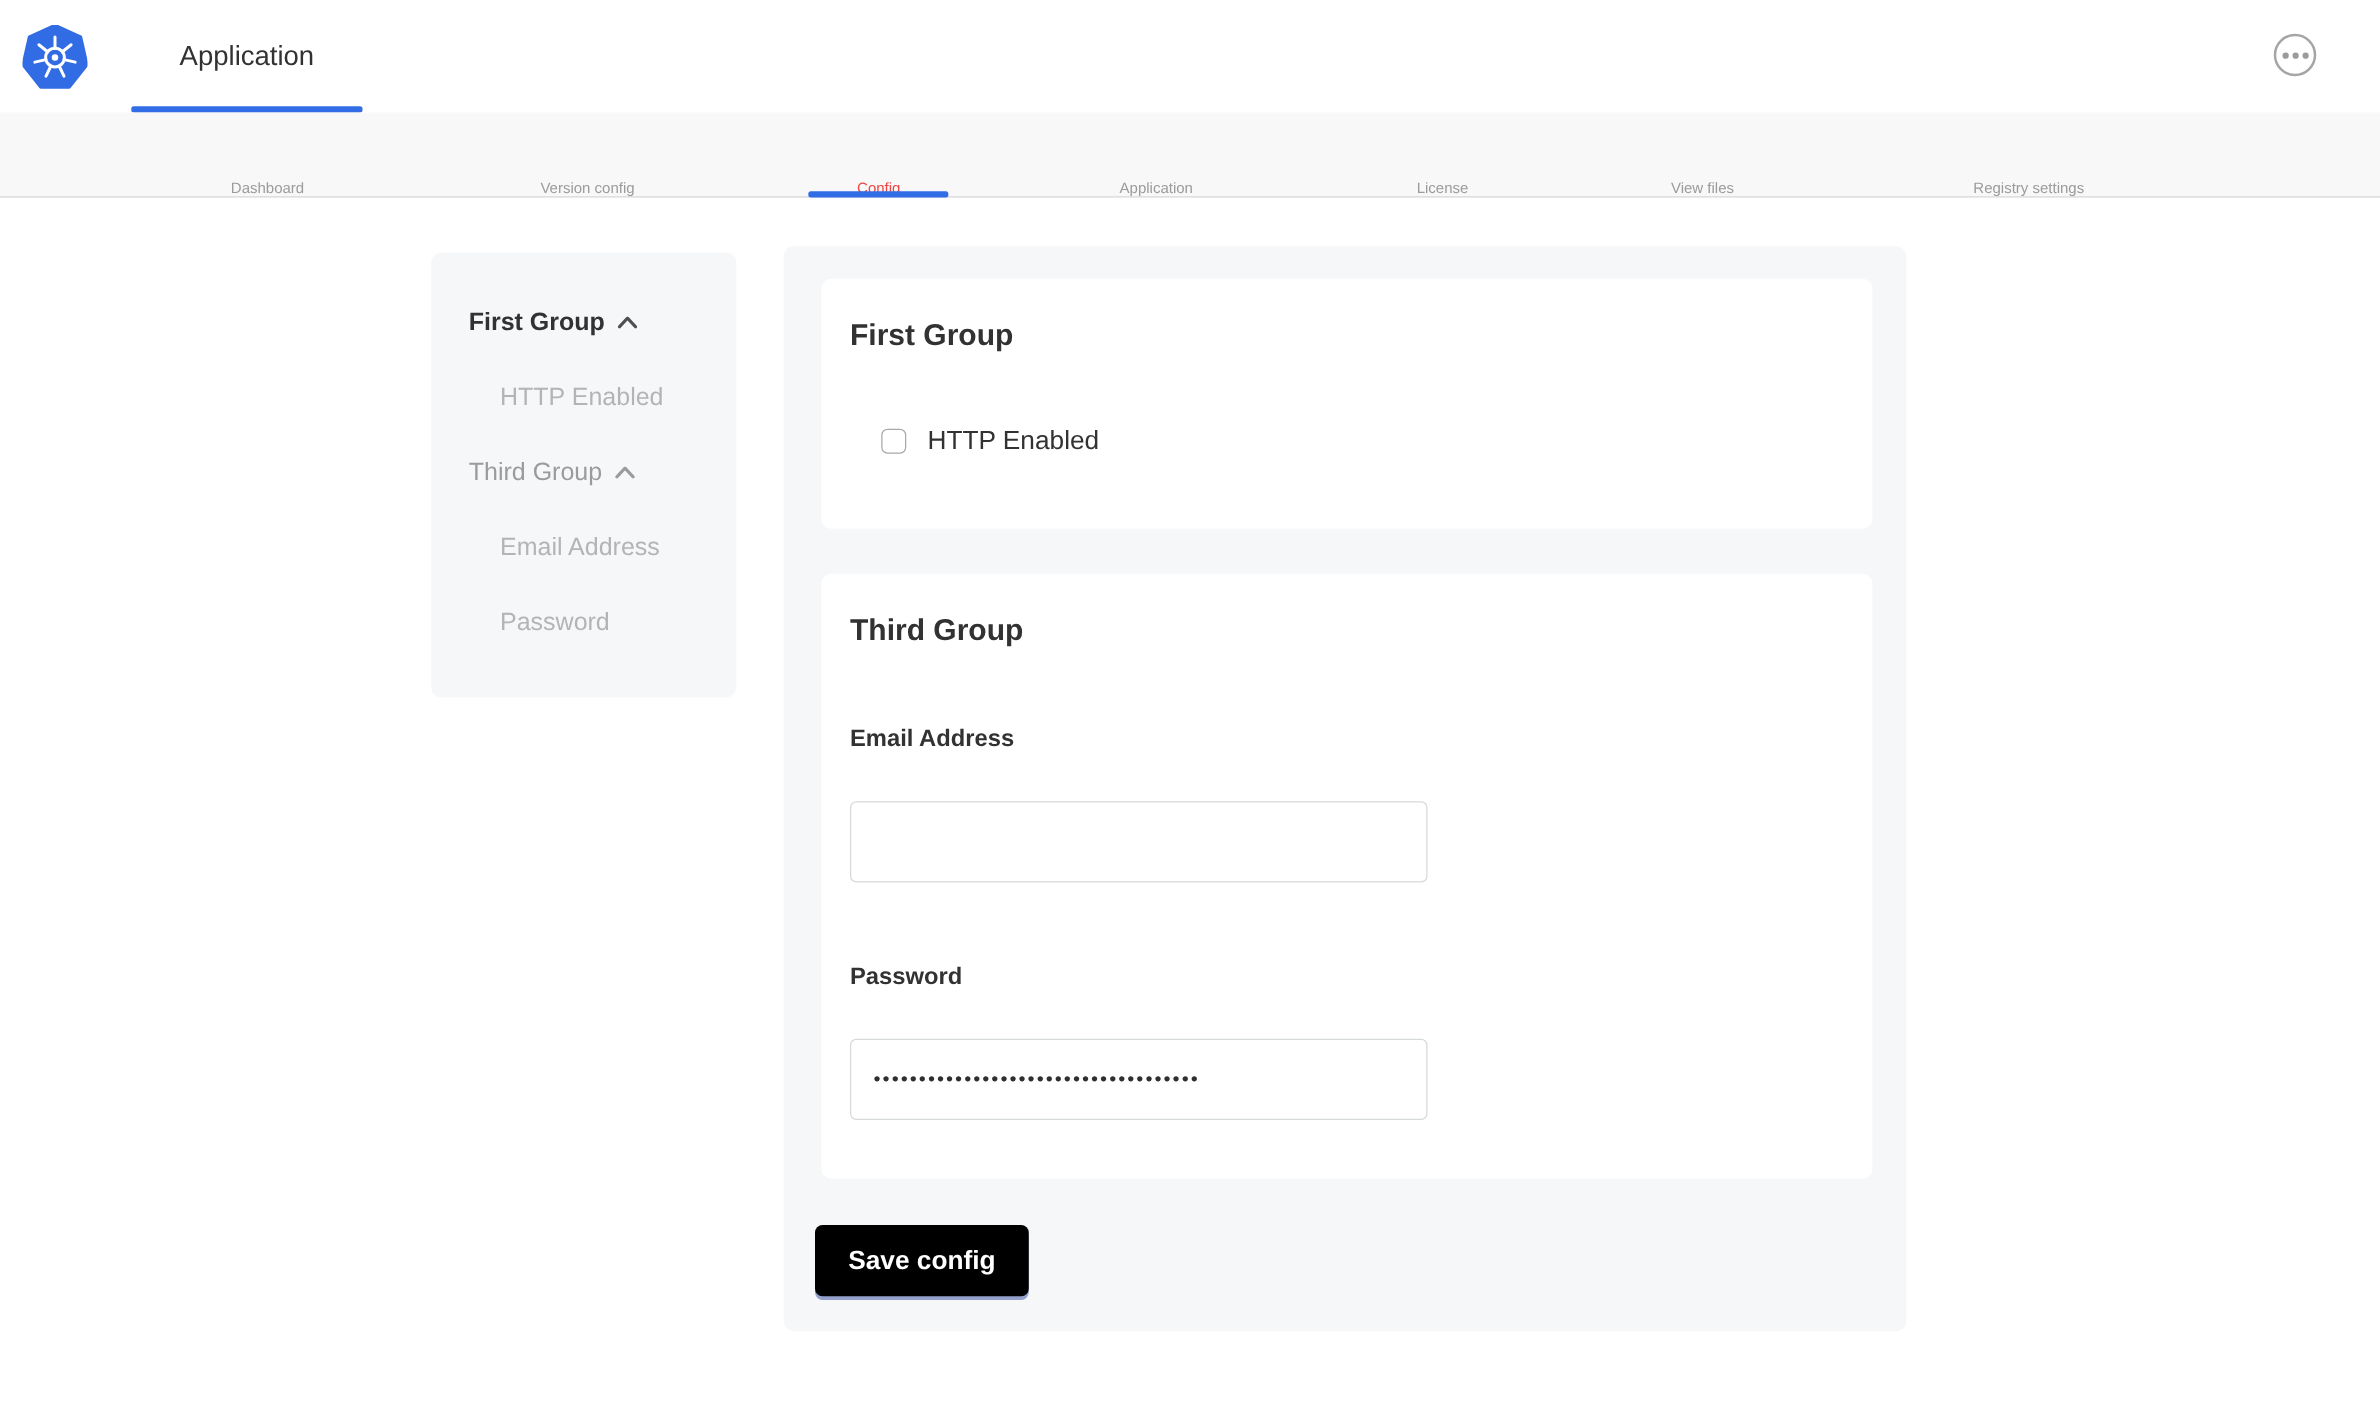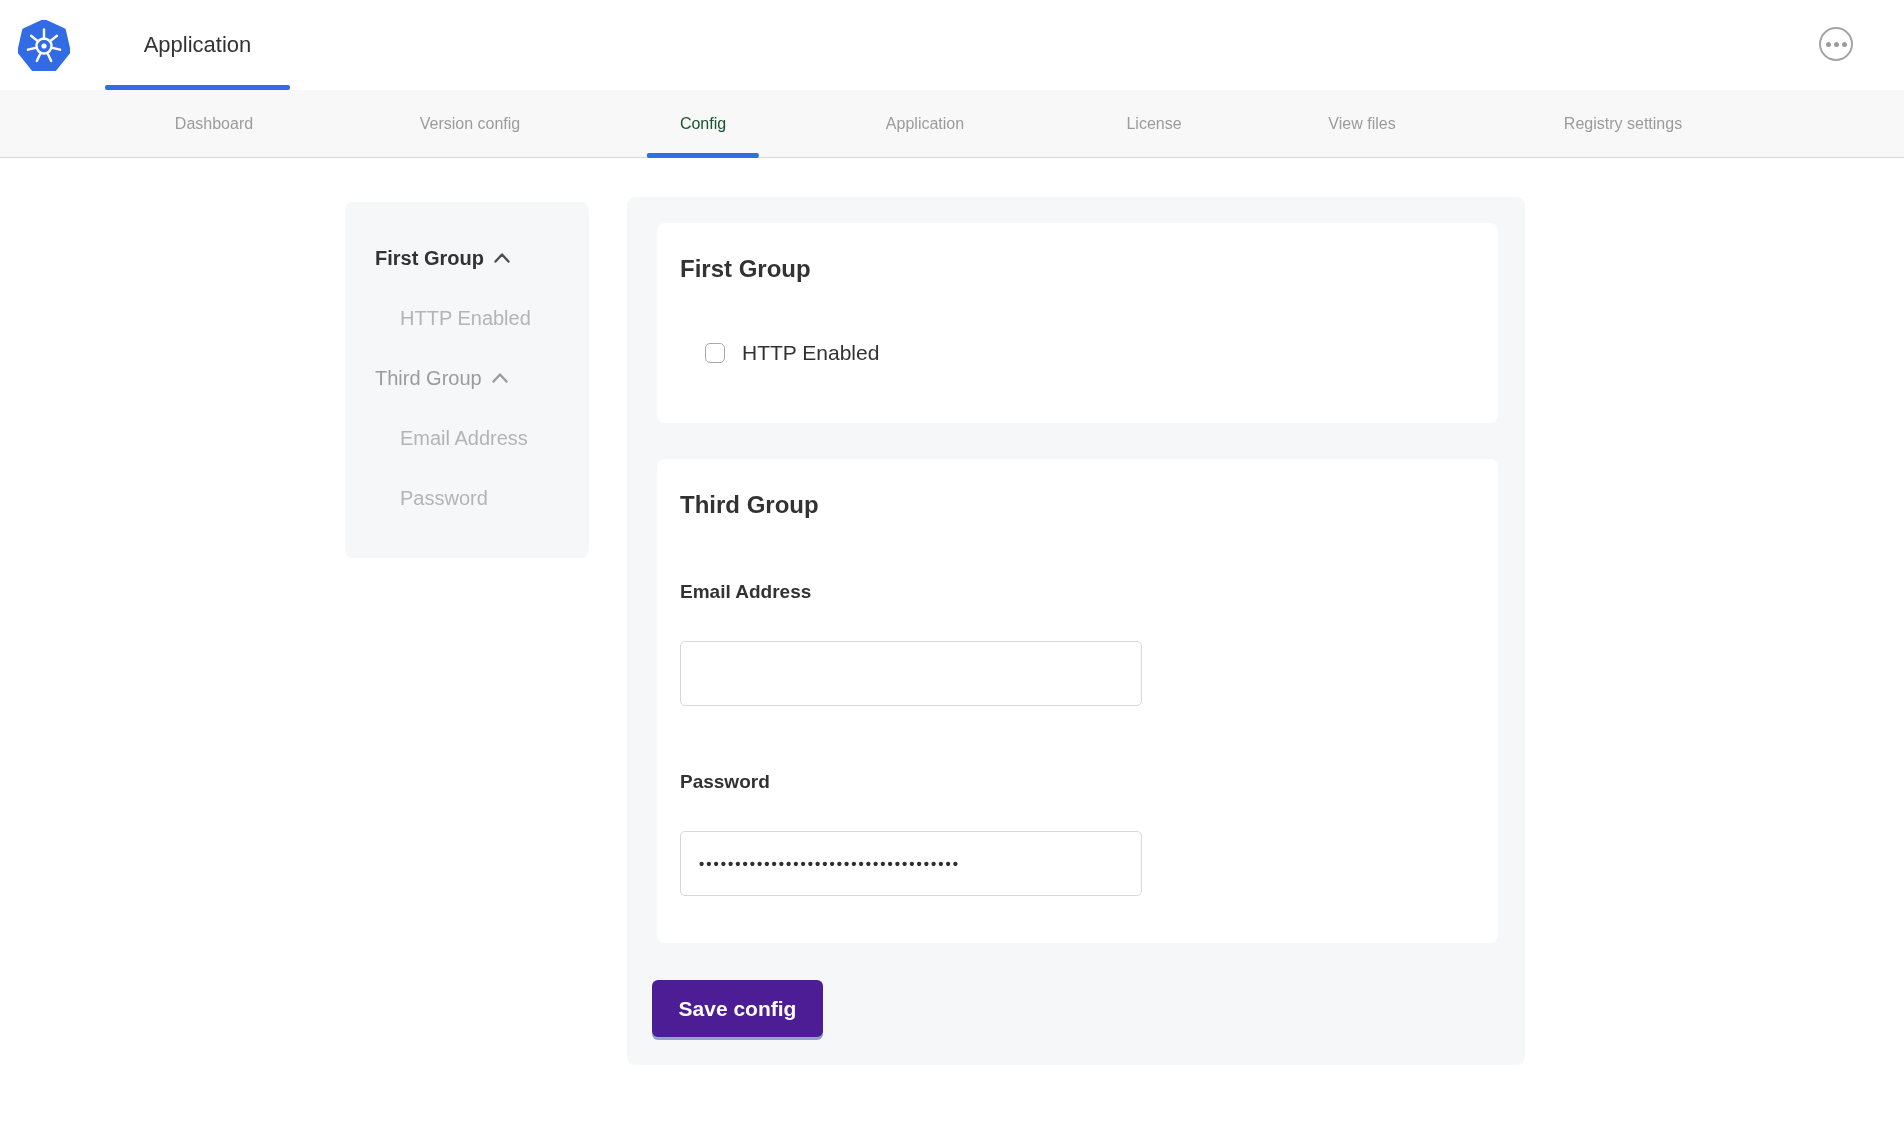--- a/index.html
+++ b/index.html
@@ -31,24 +31,24 @@
   }
   .ellipsis-btn i { width: 5px; height: 5px; border-radius: 50%; background: #9b9b9b; }
 
   
   .navbar {
     position: absolute; left: 0; top: 90px; width: 1904px; height: 68px;
     background: #f8f8f8; border-bottom: 1px solid #d8d8d8;
   }
   .nav-tab {
     position: absolute; top: 0; height: 67px; transform: translateX(-50%);
-    display: flex; align-items: center; font-size: 16px; color: #9b9b9b;
+    display: flex; align-items: flex-end; font-size: 12px; color: #9b9b9b;
     cursor: pointer; white-space: nowrap;
   }
-  .nav-tab.active { color: #14532d; }
+  .nav-tab.active { color: #ef4444; }
   .nav-tab.active .nav-underline {
     position: absolute; left: 50%; bottom: -1px; transform: translateX(-50%);
     width: 112px; height: 5px; background: #326de6; border-radius: 2px;
   }
 
   
   .side-panel {
     position: absolute; left: 345px; top: 202px; width: 244px; height: 356px;
     background: #f5f7f9; border-radius: 8px; padding-top: 26px;
   }
@@ -85,21 +85,21 @@
     position: absolute; left: 23px; width: 462px; height: 65px;
     border: 1px solid #d6d9dc; border-radius: 5px; background: #ffffff;
     font-family: "Liberation Sans", sans-serif; font-size: 18px; color: #323232;
     padding: 0 18px; outline: none;
   }
   .text-input.email-input { top: 182px; }
   .text-input.pwd-input { top: 372px; font-size: 15px; letter-spacing: 2px; font-weight: bold; color: #2f2f2f; }
 
   .save-btn {
     position: absolute; left: 25px; top: 783px; width: 171px; height: 57px;
-    background: #4c1d95; border: none; border-radius: 6px;
+    background: #000000; border: none; border-radius: 6px;
     box-shadow: 0 3px 0 0 #93a1cc;
     color: #ffffff; font-family: "Liberation Sans", sans-serif;
     font-size: 21px; font-weight: bold; cursor: pointer;
   }
 </style>
 </head>
 <body>
 
 <div id="app">
 

